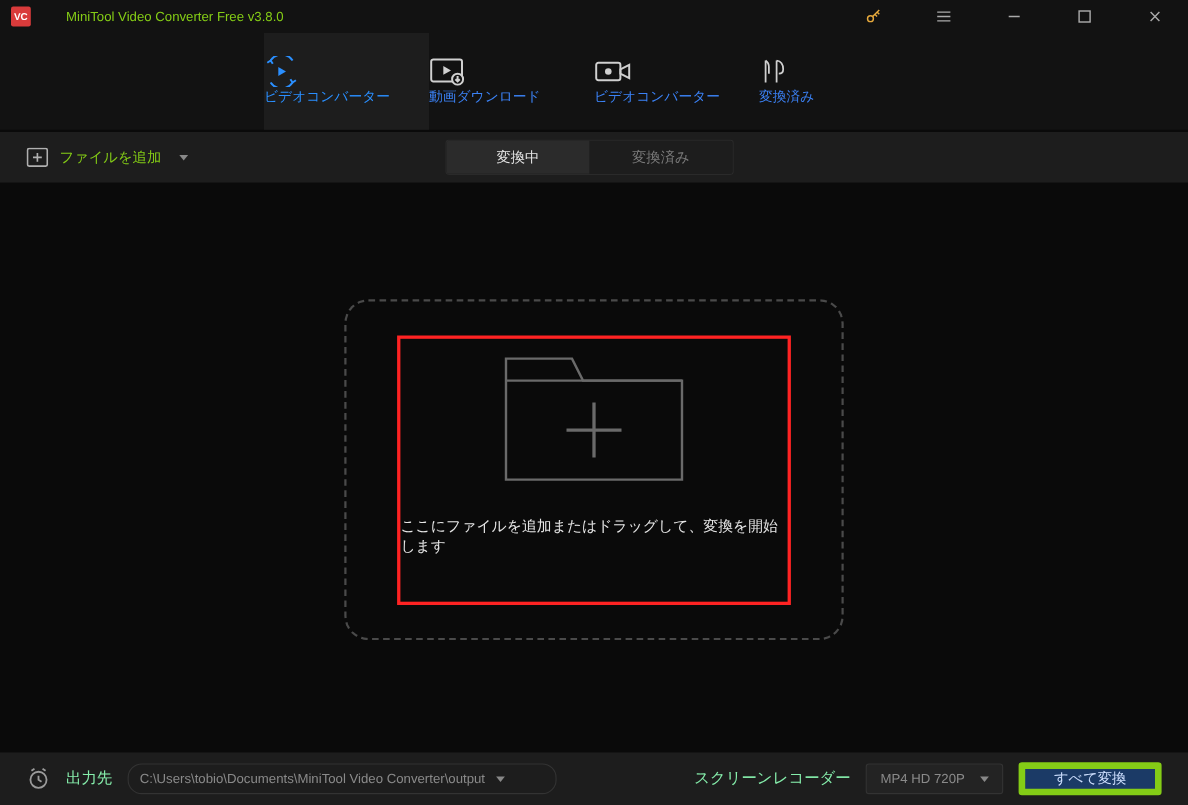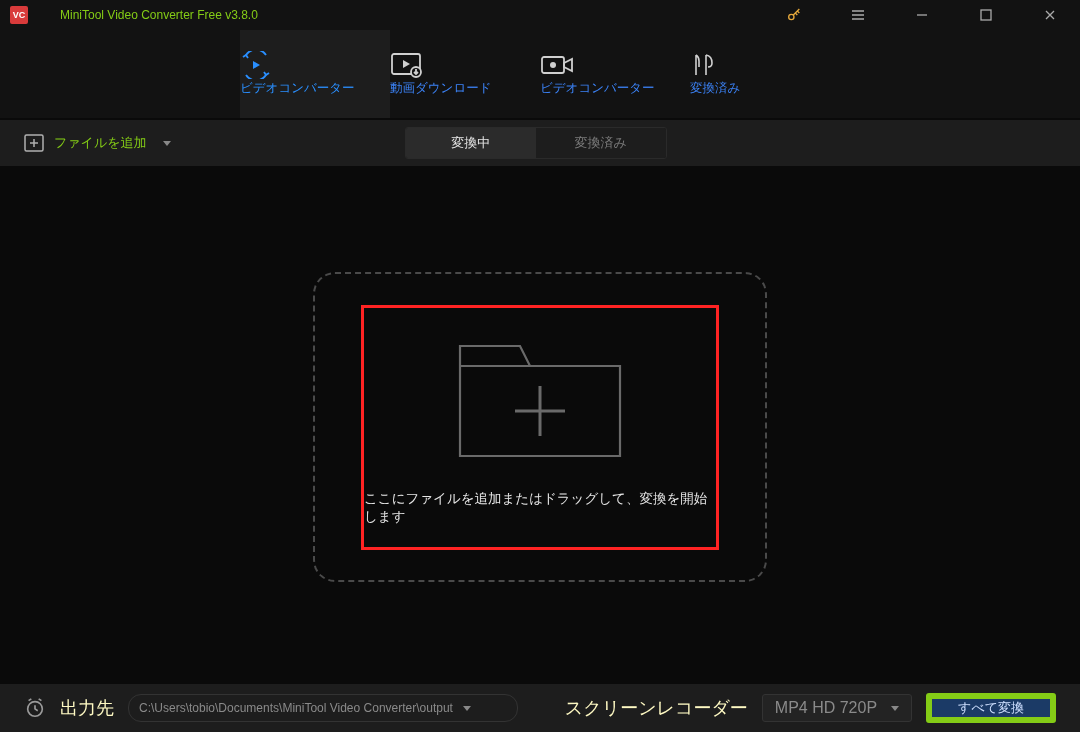--- a/index.html
+++ b/index.html
@@ -26,29 +26,29 @@
     .add-file-btn { display: flex; align-items: center; gap: 10px; color: #84cc16; font-size: 13px; cursor: pointer; }
     .add-file-btn .chev { margin-left: 6px; }
     .subbar-center { flex: 1; display: flex; justify-content: center; text-align: center; }
     .segmented { display: flex; gap: 0; border: 1px solid #2a2a2a; border-radius: 3px; overflow: hidden; }
     .seg-btn { width: 130px; height: 30px; display: flex; align-items: center; justify-content: center; font-size: 13px; cursor: pointer; background: #1d1d1d; color: #7a7a7a; }
     .seg-btn.active { background: #2b2b2b; color: #e6e6e6; }
 
     
     .main-area { height: 522px; display: flex; align-items: center; justify-content: center; }
     .dropzone-outer { width: 454px; height: 310px; border: 2px dashed #4a4a4a; border-radius: 22px; display: flex; align-items: center; justify-content: center; }
-    .dropzone { width: 358px; height: 245px; border: 3px solid #ff2323; display: flex; flex-direction: column; align-items: center; justify-content: center; gap: 22px; }
+    .dropzone { width: 358px; height: 245px; border: 3px solid #ff2323; display: flex; flex-direction: column; align-items: center; gap: 22px; }
     .drop-caption { font-size: 13.5px; color: #e6e6e6; }
 
     
     .bottombar { position: absolute; bottom: 0; left: 0; right: 0; height: 48px; background: #1d1d1d; display: flex; align-items: center; padding: 0 24px; gap: 14px; }
-    .out-label { font-size: 18px; color: #fef9c3; }
+    .out-label { font-size: 14px; color: #86efac; }
     .path-select { height: 28px; display: flex; align-items: center; padding: 0 10px; border: 1px solid #333; border-radius: 13px; font-size: 12px; color: #8a8a8a; gap: 10px; cursor: pointer; min-width: 390px; }
     .bottom-spacer { flex: 1; }
-    .format-select { height: 28px; display: flex; align-items: center; padding: 0 12px; border: 1px solid #333; border-radius: 3px; font-size: 16px; color: #8a8a8a; gap: 14px; cursor: pointer; background: #232323; }
+    .format-select { height: 28px; display: flex; align-items: center; padding: 0 12px; border: 1px solid #333; border-radius: 3px; font-size: 12px; color: #8a8a8a; gap: 14px; cursor: pointer; background: #232323; }
     .convert-all-btn { height: 30px; padding: 0 26px; display: flex; align-items: center; justify-content: center; background: #1b3a66; border: 6px solid #84cc16; color: #cfe0ff; border-radius: 3px; font-size: 13px; cursor: pointer; }
 
     .chev-down { width: 0; height: 0; border-left: 4px solid transparent; border-right: 4px solid transparent; border-top: 5px solid #888; display: inline-block; }
   </style>
 </head>
 <body>
 
 <div class="titlebar">
   <div class="logo">VC</div>
   <div class="app-title">MiniTool Video Converter Free v3.8.0</div>

